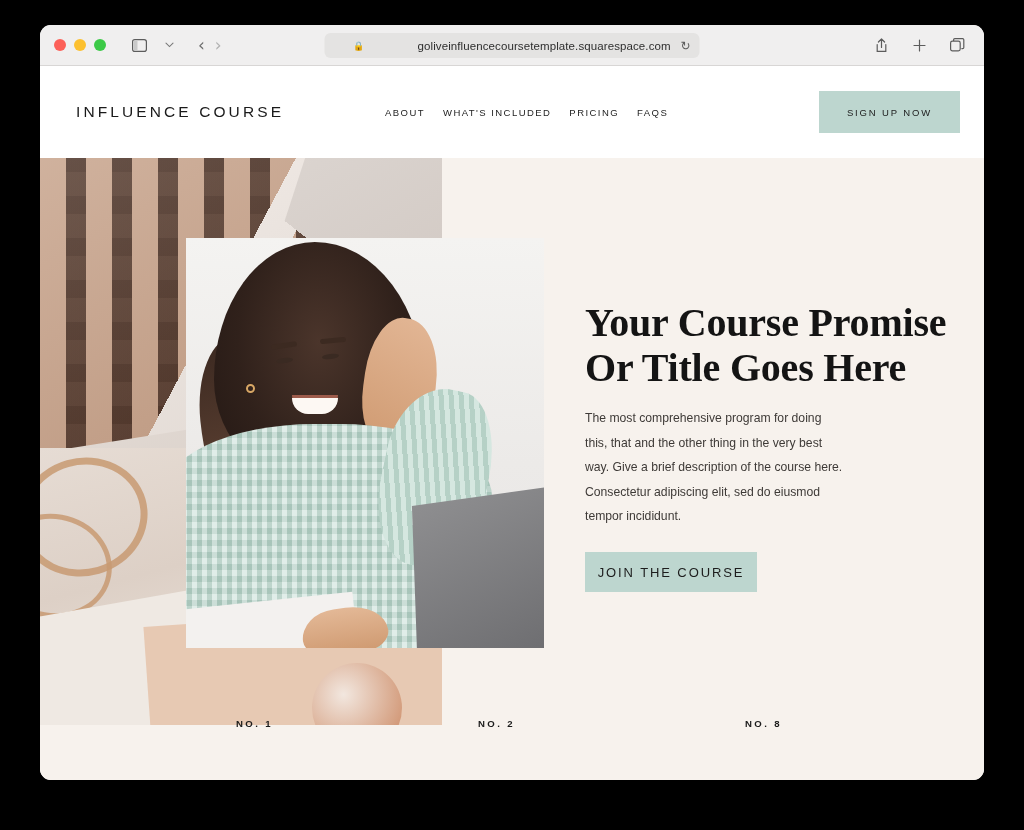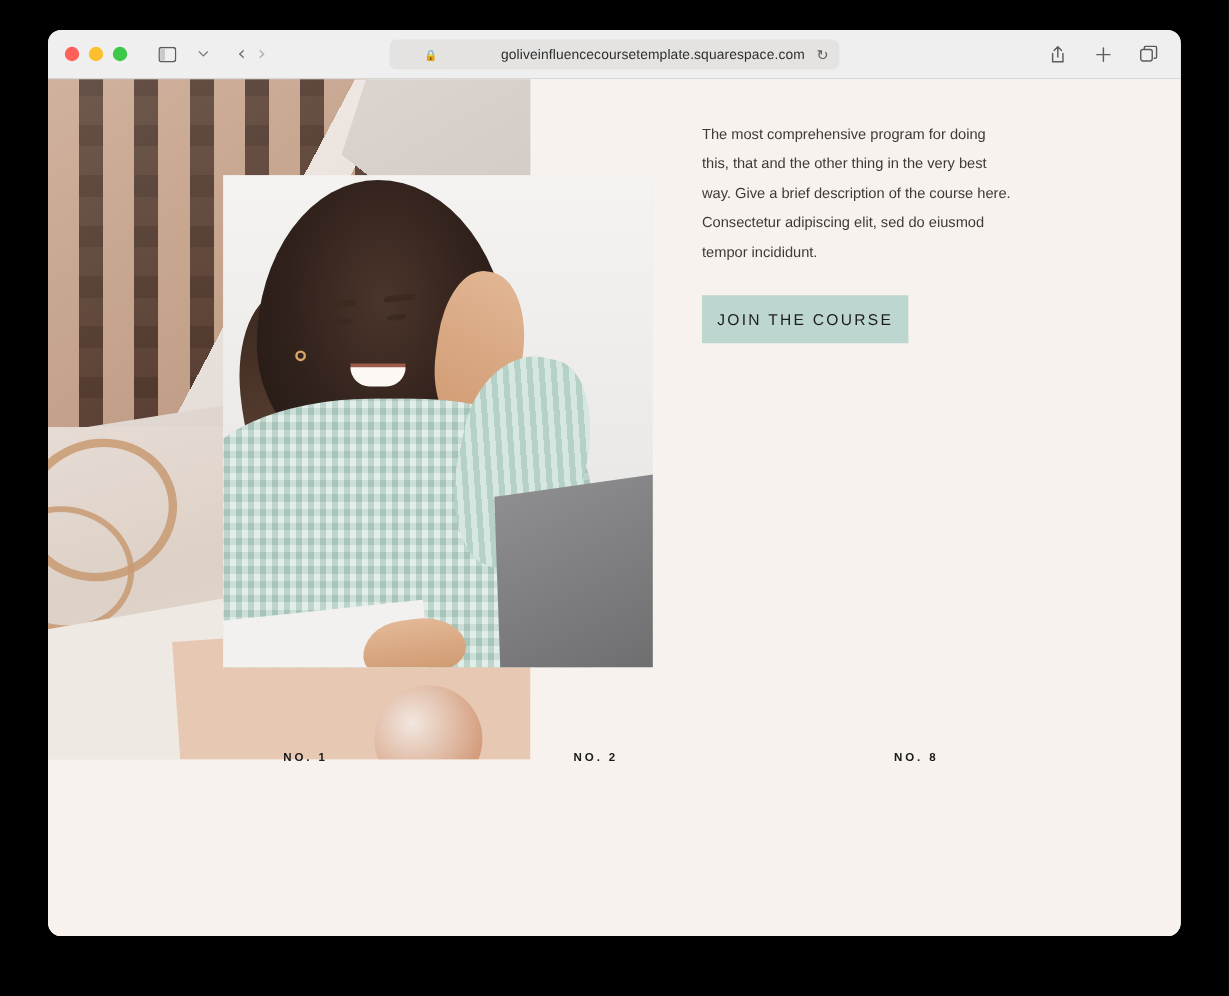--- a/index.html
+++ b/index.html
@@ -306,21 +306,21 @@
   }
   .headline {
     font-family: "Liberation Serif", "DejaVu Serif", serif;
     font-size: 40px;
     line-height: 1.13;
     color: #141414;
     letter-spacing: -0.2px;
     margin-top: 142px;
   }
   .body-copy {
-    margin-top: 34px;
+    margin-top: 16px;
     width: 260px;
     font-size: 12.2px;
     line-height: 2.0;
     color: #3e3a37;
   }
   .cta {
     margin-top: 24px;
     width: 172px; height: 40px;
     background: #bdd6cf;
     display: flex; align-items: center; justify-content: center;
@@ -403,20 +403,30 @@
         <svg width="15" height="14" viewBox="0 0 15 14">
             <rect x="0.6" y="3.2" width="9.6" height="9.6" rx="1.8" fill="none" stroke="#5c5c5c" stroke-width="1.2"></rect>
             <path d="M3.6 3 L3.6 1.8 A1.2 1.2 0 0 1 4.8 0.6 L12.6 0.6 A1.2 1.2 0 0 1 13.8 1.8 L13.8 9.4 A1.2 1.2 0 0 1 12.6 10.6 L11.4 10.6" fill="none" stroke="#5c5c5c" stroke-width="1.2"></path>
           </svg>
       </div>
     </div>
   </div>
 
   <div class="site">
 
+    <div class="site-header">
+      <div class="logo">INFLUENCE COURSE</div>
+      <nav class="nav">
+        <a href="#">ABOUT</a>
+        <a href="#">WHAT'S INCLUDED</a>
+        <a href="#">PRICING</a>
+        <a href="#">FAQS</a>
+      </nav>
+      <button class="signup">SIGN UP NOW</button>
+    </div>
 
     <div class="hero">
 
       <div class="collage">
         <div class="weave">
           <div class="weave-band2"></div>
           <div class="weave-band"></div>
         </div>
         <div class="jewel">
           <div class="ring r1"></div>
@@ -442,20 +452,24 @@
         <div class="p-smile"></div>
         <div class="p-arm"></div>
         <div class="p-sweater"></div>
         <div class="p-sleeve"></div>
         <div class="p-laptop"></div>
         <div class="p-desk"></div>
         <div class="p-hand"></div>
       </div>
 
       <div class="copy">
+        <h1 class="headline">
+          <span>Your Course Promise</span><br>
+          <span>Or Title Goes Here</span>
+        </h1>
         <p class="body-copy">The most comprehensive program for doing this, that and the other thing in the very best way. Give a brief description of the course here. Consectetur adipiscing elit, sed do eiusmod tempor incididunt.</p>
         <button class="cta">JOIN THE COURSE</button>
       </div>
 
       <div class="numbers">
         <span class="num n1">NO. 1</span>
         <span class="num n2">NO. 2</span>
         <span class="num n3">NO. 8</span>
       </div>
 

